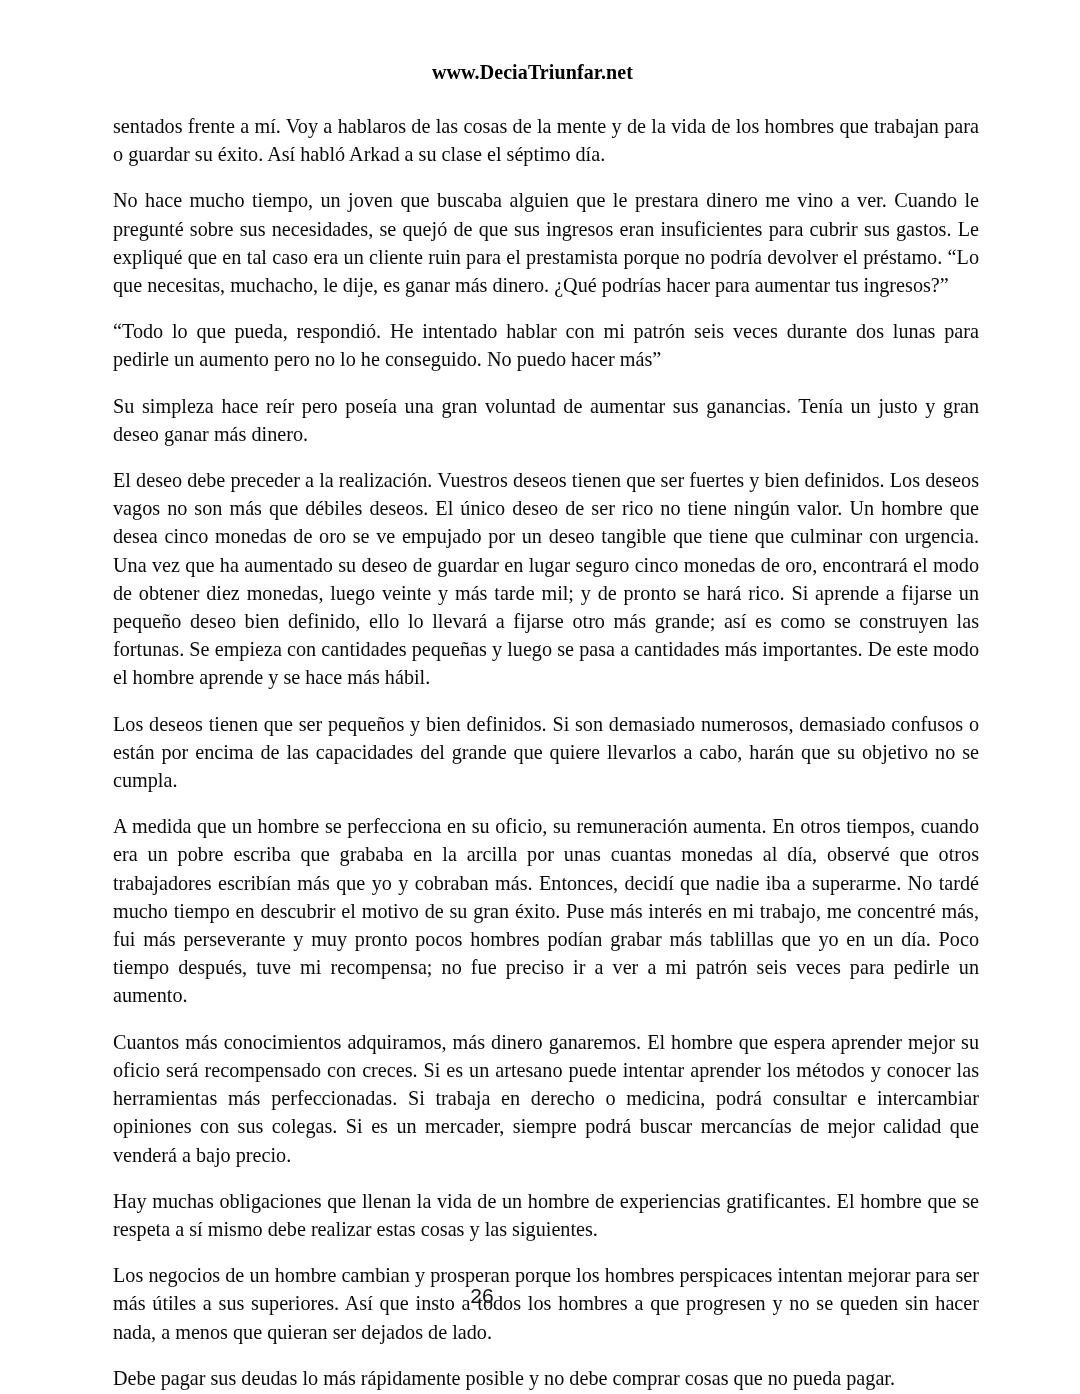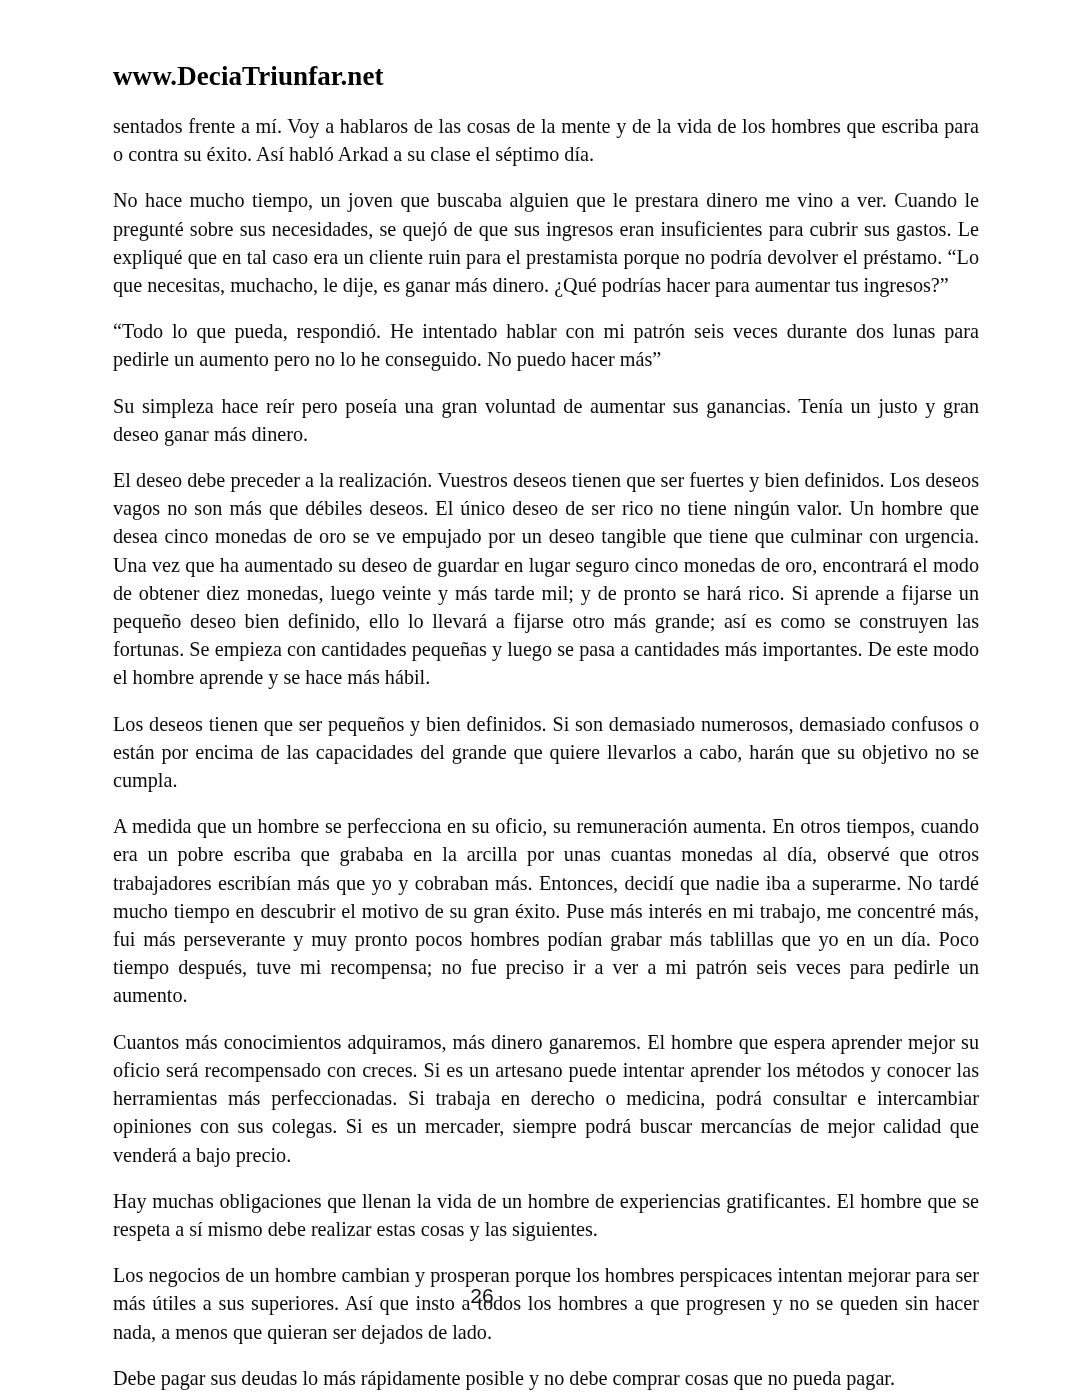--- a/index.html
+++ b/index.html
@@ -22,24 +22,24 @@
     inset: 0;
     background: #ffffff;
   }
 
   
   .running-head {
     position: absolute;
     top: 60px;
     left: 113px;
     right: 128px;
-    text-align: left;
+    text-align: center;
     font-family: "Liberation Serif", "DejaVu Serif", serif;
     font-weight: bold;
-    font-size: 27px;
+    font-size: 20px;
     letter-spacing: 0.1px;
     line-height: 1.2;
     color: #000000;
     white-space: nowrap;
   }
 
   
   .text-column {
     position: absolute;
     top: 112px;
@@ -75,21 +75,21 @@
   }
 </style>
 </head>
 <body>
 
 <div class="page">
 
   <div class="running-head">www.DeciaTriunfar.net</div>
 
   <div class="text-column">
-    <p class="para">sentados frente a mí. Voy a hablaros de las cosas de la mente y de la vida de los hombres que escriba para o contra su éxito. Así habló Arkad a su clase el séptimo día.</p>
+    <p class="para">sentados frente a mí. Voy a hablaros de las cosas de la mente y de la vida de los hombres que trabajan para o guardar su éxito. Así habló Arkad a su clase el séptimo día.</p>
     <p class="para">No hace mucho tiempo, un joven que buscaba alguien que le prestara dinero me vino a ver. Cuando le pregunté sobre sus necesidades, se quejó de que sus ingresos eran insuficientes para cubrir sus gastos. Le expliqué que en tal caso era un cliente ruin para el prestamista porque no podría devolver el préstamo. “Lo que necesitas, muchacho, le dije, es ganar más dinero. ¿Qué podrías hacer para aumentar tus ingresos?”</p>
     <p class="para">“Todo lo que pueda, respondió. He intentado hablar con mi patrón seis veces durante dos lunas para pedirle un aumento pero no lo he conseguido. No puedo hacer más”</p>
     <p class="para">Su simpleza hace reír pero poseía una gran voluntad de aumentar sus ganancias. Tenía un justo y gran deseo ganar más dinero.</p>
     <p class="para">El deseo debe preceder a la realización. Vuestros deseos tienen que ser fuertes y bien definidos. Los deseos vagos no son más que débiles deseos. El único deseo de ser rico no tiene ningún valor. Un hombre que desea cinco monedas de oro se ve empujado por un deseo tangible que tiene que culminar con urgencia. Una vez que ha aumentado su deseo de guardar en lugar seguro cinco monedas de oro, encontrará el modo de obtener diez monedas, luego veinte y más tarde mil; y de pronto se hará rico. Si aprende a fijarse un pequeño deseo bien definido, ello lo llevará a fijarse otro más grande; así es como se construyen las fortunas. Se empieza con cantidades pequeñas y luego se pasa a cantidades más importantes. De este modo el hombre aprende y se hace más hábil.</p>
     <p class="para">Los deseos tienen que ser pequeños y bien definidos. Si son demasiado numerosos, demasiado confusos o están por encima de las capacidades del grande que quiere llevarlos a cabo, harán que su objetivo no se cumpla.</p>
     <p class="para">A medida que un hombre se perfecciona en su oficio, su remuneración aumenta. En otros tiempos, cuando era un pobre escriba que grababa en la arcilla por unas cuantas monedas al día, observé que otros trabajadores escribían más que yo y cobraban más. Entonces, decidí que nadie iba a superarme. No tardé mucho tiempo en descubrir el motivo de su gran éxito. Puse más interés en mi trabajo, me concentré más, fui más perseverante y muy pronto pocos hombres podían grabar más tablillas que yo en un día. Poco tiempo después, tuve mi recompensa; no fue preciso ir a ver a mi patrón seis veces para pedirle un aumento.</p>
     <p class="para">Cuantos más conocimientos adquiramos, más dinero ganaremos. El hombre que espera aprender mejor su oficio será recompensado con creces. Si es un artesano puede intentar aprender los métodos y conocer las herramientas más perfeccionadas. Si trabaja en derecho o medicina, podrá consultar e intercambiar opiniones con sus colegas. Si es un mercader, siempre podrá buscar mercancías de mejor calidad que venderá a bajo precio.</p>
     <p class="para">Hay muchas obligaciones que llenan la vida de un hombre de experiencias gratificantes. El hombre que se respeta a sí mismo debe realizar estas cosas y las siguientes.</p>
     <p class="para">Los negocios de un hombre cambian y prosperan porque los hombres perspicaces intentan mejorar para ser más útiles a sus superiores. Así que insto a todos los hombres a que progresen y no se queden sin hacer nada, a menos que quieran ser dejados de lado.</p>
     <p class="para">Debe pagar sus deudas lo más rápidamente posible y no debe comprar cosas que no pueda pagar.</p>

